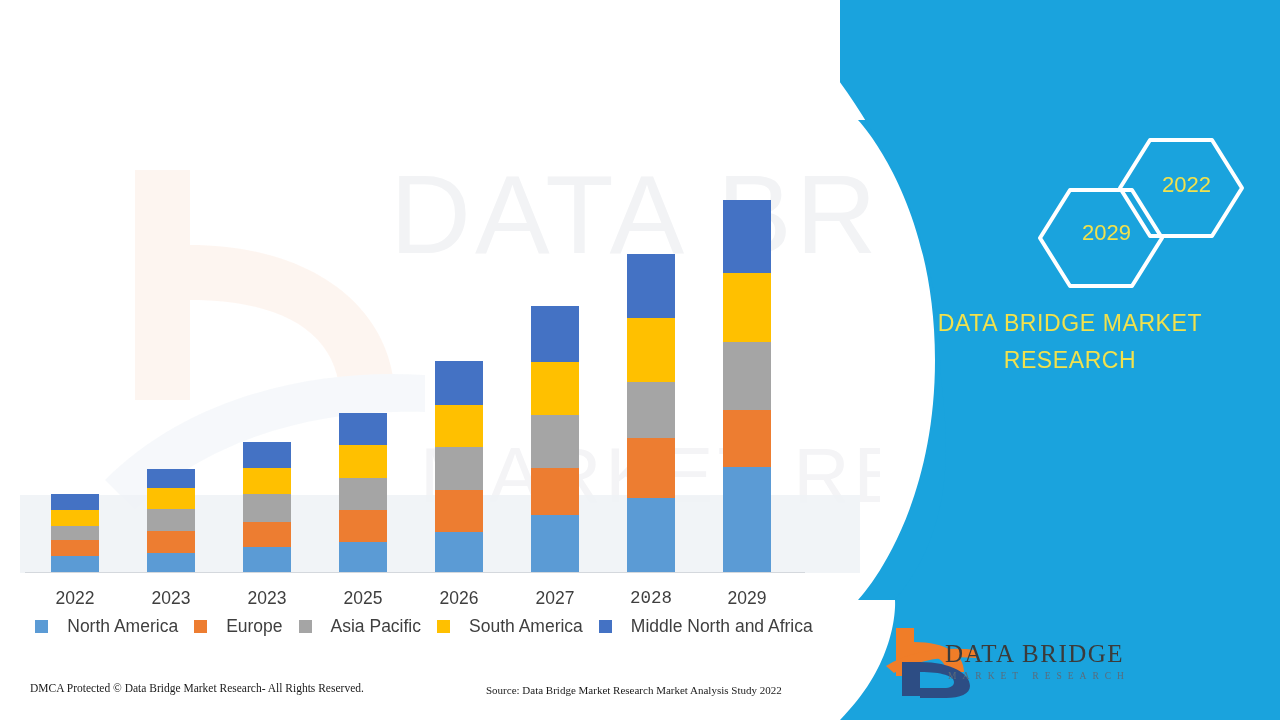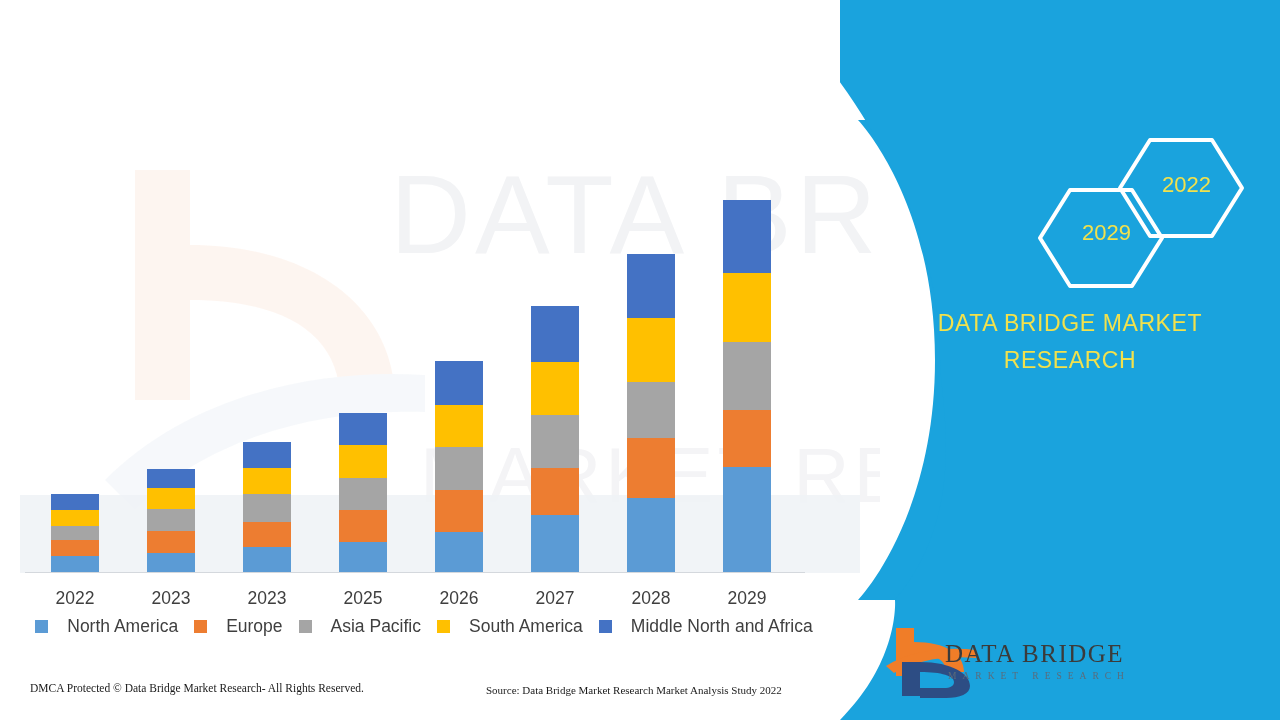--- a/index.html
+++ b/index.html
@@ -185,21 +185,21 @@
           <div class="seg" style="height: 73px; background: rgb(68, 114, 196);"></div>
         </div>
       </div>
     <div class="xlabels" id="xlabels">
         <div class="xlabel" style="left: 30px;">2022</div>
         <div class="xlabel" style="left: 126px;">2023</div>
         <div class="xlabel" style="left: 222px;">2023</div>
         <div class="xlabel" style="left: 318px;">2025</div>
         <div class="xlabel" style="left: 414px;">2026</div>
         <div class="xlabel" style="left: 510px;">2027</div>
-        <div class="xlabel" style="left: 606px;">2028</div>
+        <div class="xlabel" style="left: 606px; font-family: Liberation Mono, monospace;">2028</div>
         <div class="xlabel" style="left: 702px;">2029</div>
       </div>
   </div>
 
   <div class="legend" id="legend">
       <div class="legend-item">
         <span class="legend-swatch" style="background: rgb(91, 155, 213);"></span>
         <span class="legend-label">North America</span>
       </div>
       <div class="legend-item">

